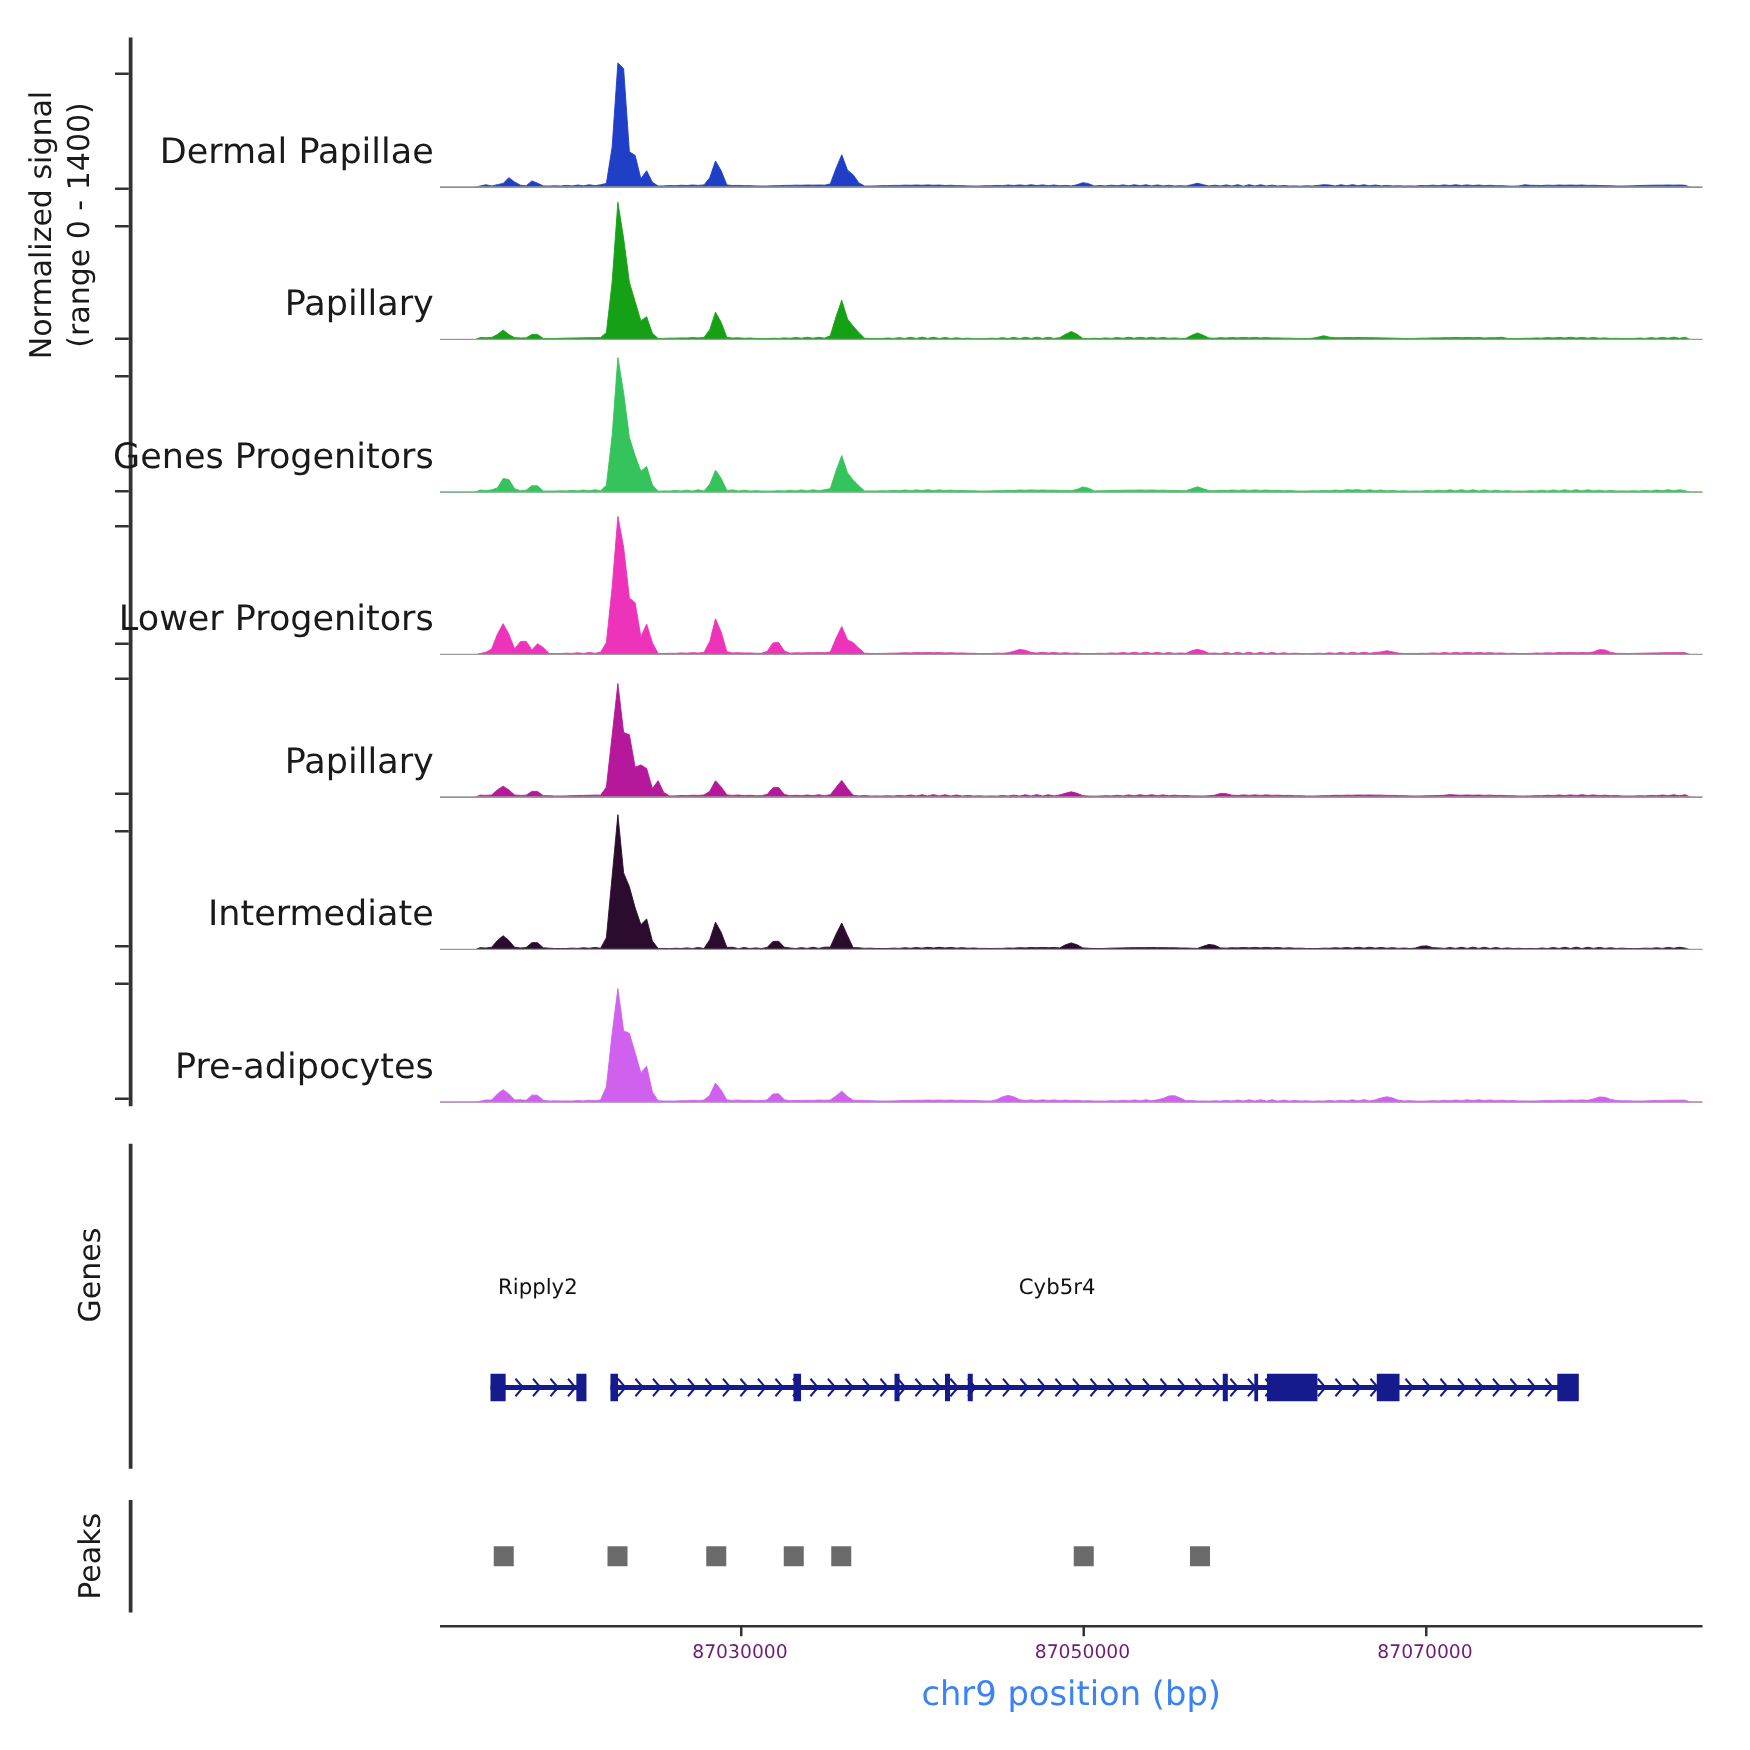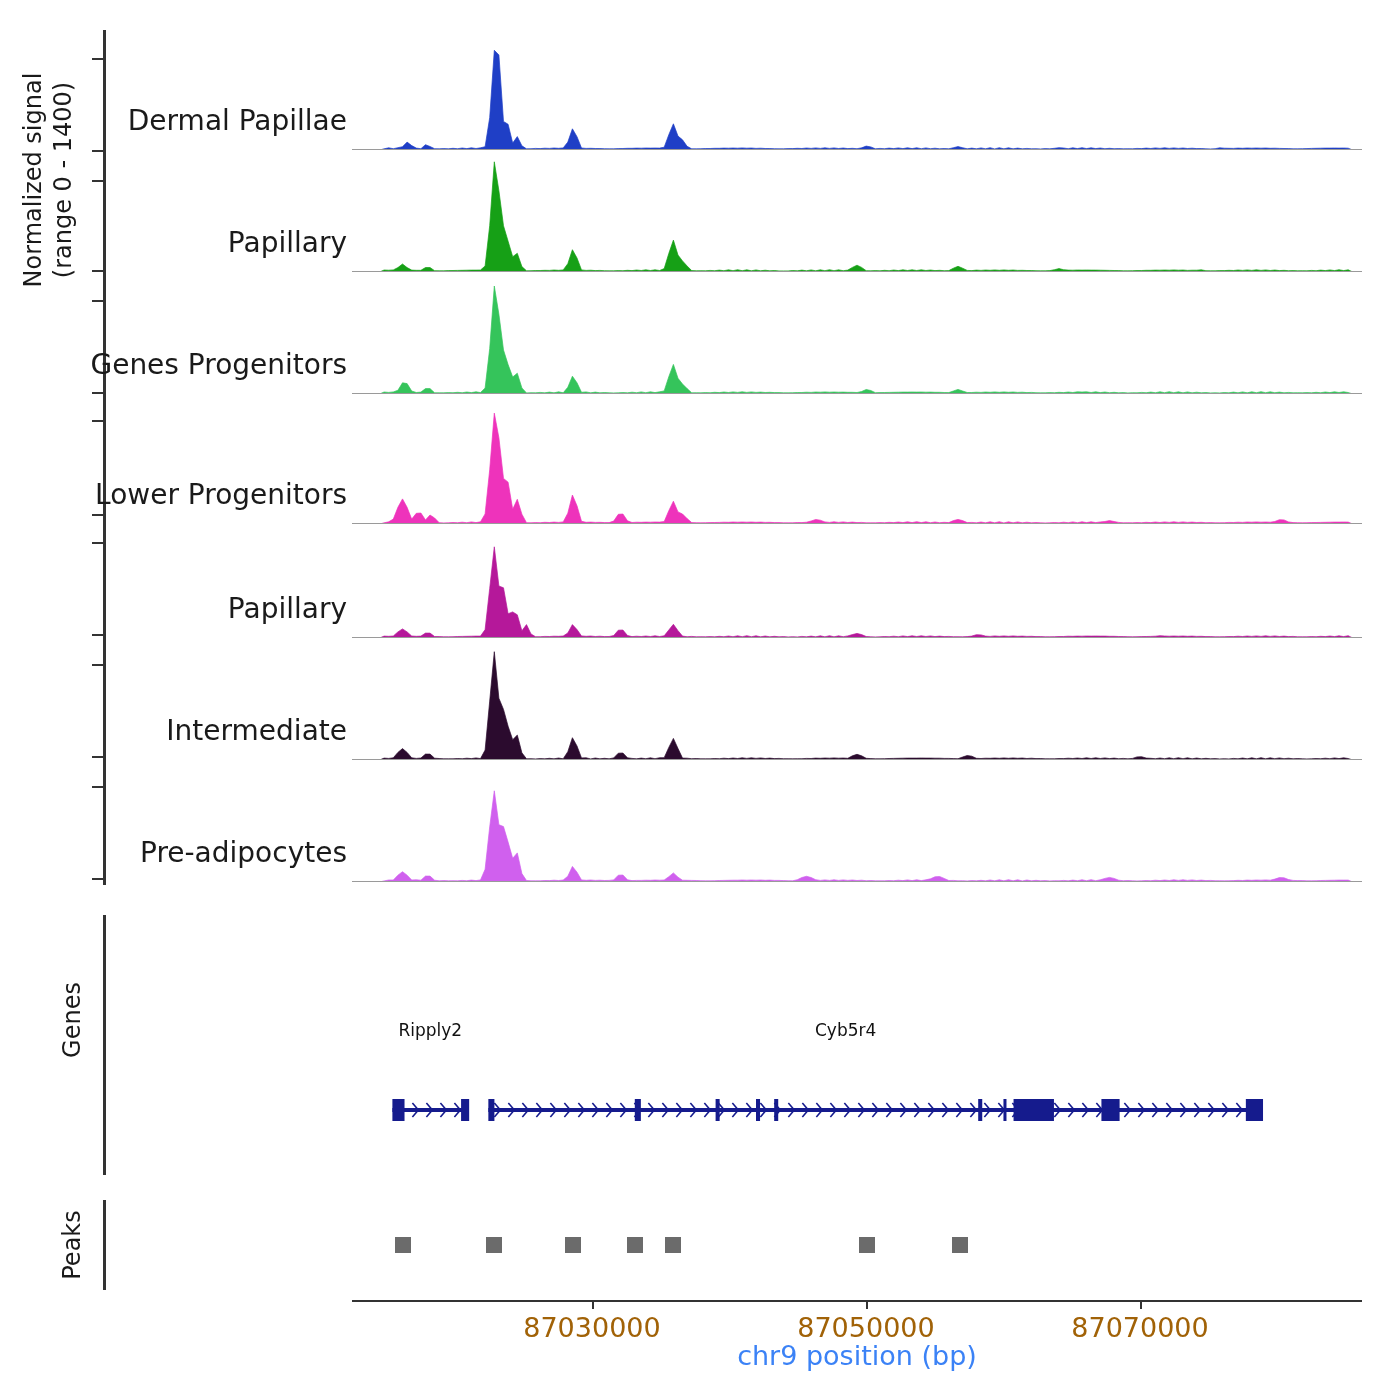--- a/index.html
+++ b/index.html
@@ -135,22 +135,22 @@
   #xaxis .xtick {
     position: absolute;
     top: 0;
     width: 2px;
     height: 9px;
     background: #333;
   }
   #xaxis .xticklabel {
     position: absolute;
     top: 12px;
-    font-size: 27px;
-    color: #a16207;
+    font-size: 15px;
+    color: #701a75;
     transform: translateX(-50%);
     white-space: nowrap;
   }
   #xtitle {
     position: absolute;
     left: 352px;
     top: 1340px;
     width: 1010px;
     text-align: center;
     font-size: 27px;

